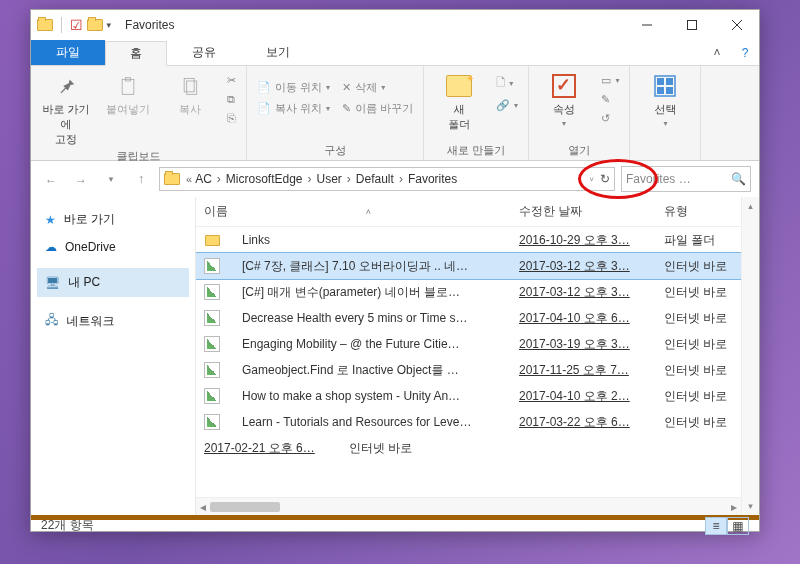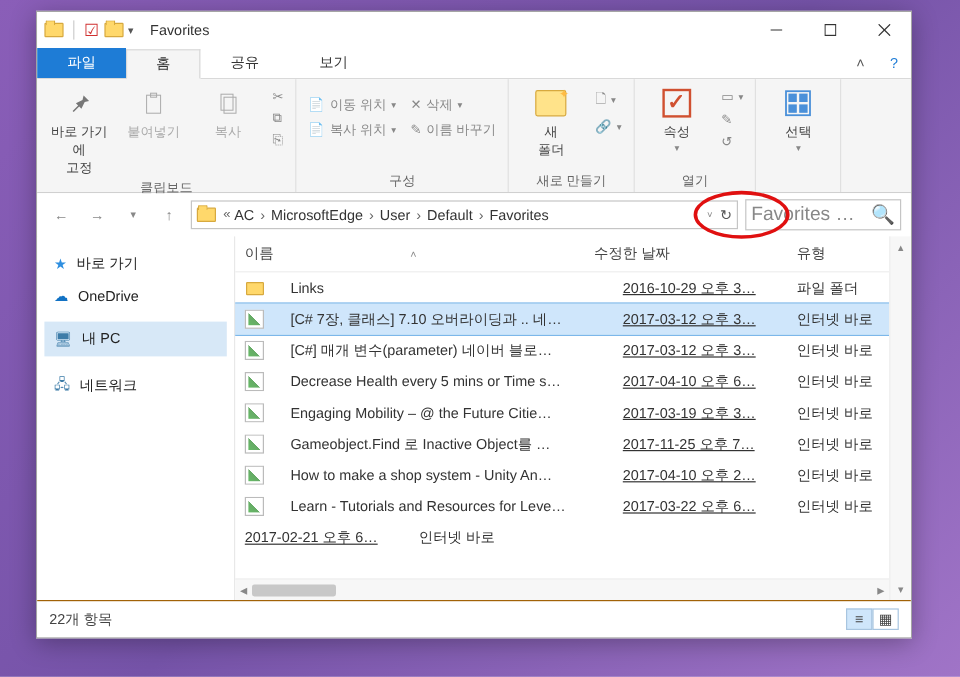--- a/index.html
+++ b/index.html
@@ -50,54 +50,54 @@
   .rsmall-col { display:flex; flex-direction:column; gap:2px; padding-top:4px;}
   .rsmall { display:flex; align-items:center; gap:4px; font-size:11px; color:#888; padding:2px 4px;}
   .chev { font-size:8px; color:#888;}
   
   .navrow { height:36px; display:flex; align-items:center; gap:6px; padding:0 8px; background:#fff;}
   .nav-arrow { width:24px; height:24px; display:flex; align-items:center; justify-content:center; color:#888;}
   .addr { flex:1; height:24px; border:1px solid #c5c5c5; display:flex; align-items:center; padding:0 4px; font-size:12px; background:#fff; position:relative;}
   .crumb { padding:0 3px; color:#333;}
   .crumb-sep { color:#666; padding:0 2px;}
   .addr .refresh { margin-left:auto; display:flex; align-items:center; gap:6px; color:#555;}
-  .search { width:130px; height:26px; border:1px solid #c5c5c5; display:flex; align-items:center; padding:0 4px; color:#888; font-size:16px;}
+  .search { width:130px; height:26px; border:1px solid #c5c5c5; display:flex; align-items:center; padding:0 4px; color:#888; font-size:12px;}
   .search .mag { margin-left:auto;}
   .ring { position:absolute; left:418px; top:-9px; width:80px; height:40px; border:3px solid #e01010; border-radius:50%; pointer-events:none;}
   
   .body { flex:1; display:flex; background:#fff; min-height:0;}
   .side { width:165px; border-right:1px solid #e8e8e8; padding:8px 6px; }
   .side-item { display:flex; align-items:center; gap:8px; padding:6px 8px; font-size:12px; color:#222;}
   .side-item.sel { background:#d7e8f7;}
   .star{ color:#2f8fe0;}
   .cloud{ color:#1272c4;}
   .pc{ color:#3d7ca8;}
   .net{ color:#3d7ca8;}
   .files { flex:1; display:flex; flex-direction:column; min-width:0;}
-  .cols { display:flex; font-size:12px; color:#444; border-bottom:1px solid #eee;gap:24px; }
+  .cols { display:flex; font-size:12px; color:#444; border-bottom:1px solid #eee; }
   .col { padding:6px 8px; }
   .col.name{ flex:1; display:flex; align-items:center; gap:6px;}
   .col.date{ width:145px;}
   .col.type{ width:85px;}
   .rows { flex:1; overflow-y:auto; overflow-x:auto;}
   .row { display:flex; font-size:12px; color:#333; align-items:center; height:26px;}
   .row.sel{ background:#cfe6fb; outline:1px solid #7cb7ea;}
   .cell { padding:0 8px; white-space:nowrap; overflow:hidden; text-overflow:ellipsis;}
   .cell.name{ flex:1; display:flex; align-items:center; gap:22px;}
   .cell.date{ width:145px;text-decoration:underline;}
   .cell.type{ width:85px;}
   .fi { width:16px; height:16px; display:inline-flex; align-items:center; justify-content:center; flex-shrink:0;}
   .fi-folder{ background:#ffd86b; border:1px solid #d7a93e; width:15px; height:11px; border-radius:1px;}
   .fi-url{ background:#fff; border:1px solid #bbb; position:relative;}
   .fi-url::after{content:''; position:absolute; inset:2px; background:linear-gradient(45deg,#6b6,#6a6 50%,#fff 50%)}
   .hscroll { height:18px; border-top:1px solid #eee; display:flex; align-items:center; background:#f7f7f7; padding:0 4px;}
   .hscroll .thumb{ width:70px; height:10px; background:#c8c8c8; border-radius:2px; margin-left:4px;}
   .vscroll { width:18px; background:#f7f7f7; border-left:1px solid #eee; display:flex; flex-direction:column; align-items:center; padding:4px 0;}
   
-  .status { height:31px; border-top:1px solid #a16207; display:flex; align-items:center; padding:0 10px; font-size:12px; color:#444; background:#fff;}
+  .status { height:16px; border-top:5px solid #a16207; display:flex; align-items:center; padding:0 10px; font-size:12px; color:#444; background:#fff;}
   .status .spacer{flex:1;}
   .view-toggle{ display:flex; gap:0;}
   .vtbtn{ width:22px; height:18px; border:1px solid #a8c5e0; display:flex;align-items:center;justify-content:center;}
   .vtbtn.active{ background:#cfe6fb;}
   
   .ic-pin{ fill:#777;}
   .ic-copy{ stroke:#aaa; fill:none;}
   .ic-checkbox{ width:24px;height:24px; border:2px solid #d05030; position:relative;}
   .ic-checkbox::after{content:'✓'; color:#d05030; position:absolute; left:2px; top:-2px; font-size:18px; font-weight:bold;}
   .ic-newfolder{ width:26px;height:22px; background:#ffe38a; border:1px solid #d7a93e; border-radius:2px; position:relative;}

